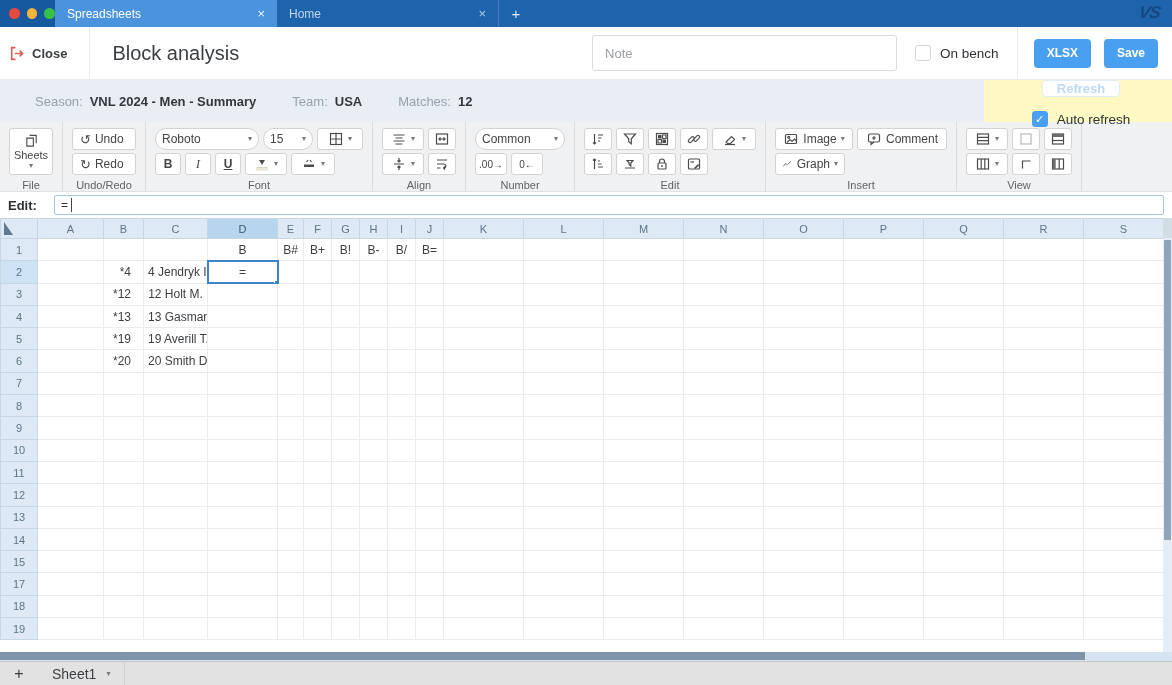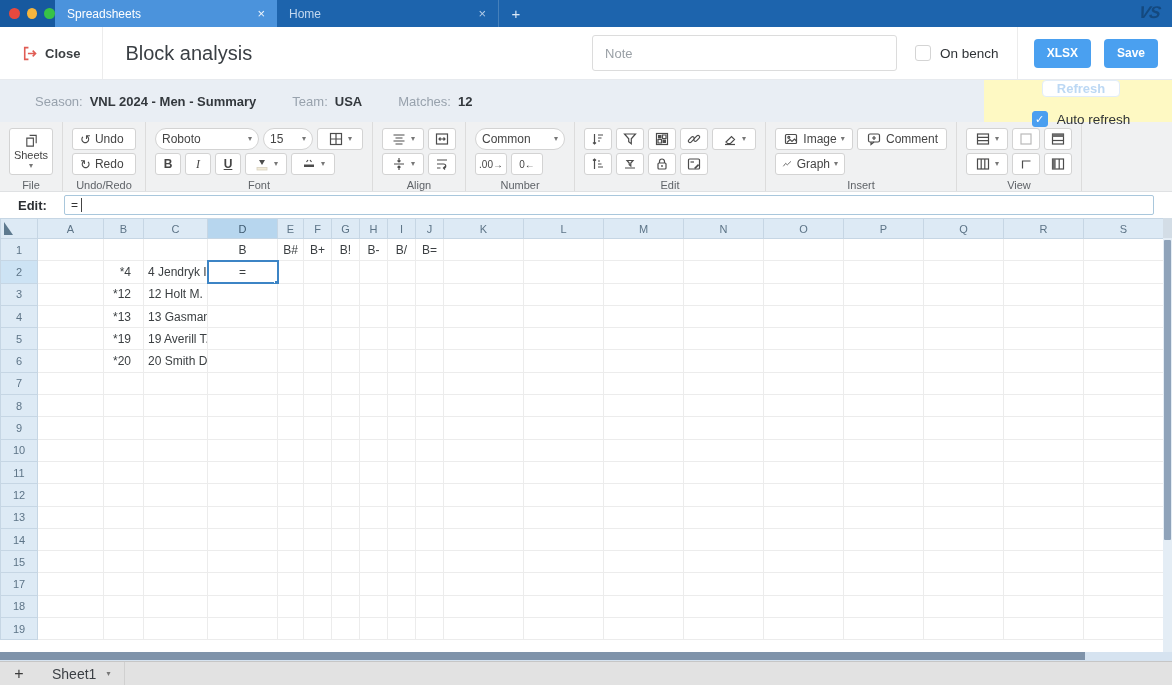--- a/index.html
+++ b/index.html
@@ -13,21 +13,21 @@
   .light { width:11px; height:11px; border-radius:50%; }
   .light.red{background:#e8493e;} .light.yellow{background:#f6b53d;} .light.green{background:#37c247;}
   .wtab { display:flex; align-items:center; justify-content:space-between; padding:0 12px; width:222px; font-size:12px; }
   .wtab.active { background:#4b93dc; color:#fff; }
   .wtab.inactive { color:#c3d8ef; border-right:1px solid rgba(255,255,255,.18); }
   .wtab .tclose { font-size:13px; opacity:.9; cursor:pointer; }
   #newtab { width:34px; display:flex; align-items:center; justify-content:center; color:#dce9f7; font-size:15px; }
   #vslogo { position:absolute; right:12px; top:3px; font-size:17px; font-weight:bold; font-style:italic; color:#14497f; transform:skewX(-10deg); letter-spacing:-1px; }
 
   
-  #appheader { height:53px; background:#fff; border-bottom:1px solid #e7eaee; display:flex; align-items:center; padding:0 14px 0 21px; }
+  #appheader { height:53px; background:#fff; border-bottom:1px solid #e7eaee; display:flex; align-items:center; padding:0 14px 0 8px; }
   #close-btn { display:flex; align-items:center; gap:7px; font-size:13px; color:#3c4043; font-weight:bold; cursor:pointer; }
   .vdiv { width:1px; height:52px; background:#ececec; margin:0 0 0 22px; }
   #page-title { font-size:20px; color:#3a3f44; margin-left:22px; }
   #note-wrap { margin-left:auto; }
   #note-input { width:305px; height:36px; border:1px solid #dcdcdc; border-radius:3px; font-size:13px; padding:0 12px; color:#3c4043; font-family:"Liberation Sans",sans-serif; }
   #note-input::placeholder { color:#9aa0a6; }
   .chkrow { display:flex; align-items:center; gap:9px; margin-left:18px; }
   .checkbox { width:16px; height:16px; border:1px solid #d4d4d4; border-radius:3px; background:#fff; }
   .checkbox.checked { background:#4a9ff0; border-color:#4a9ff0; color:#fff; font-size:11px; display:flex; align-items:center; justify-content:center; }
   .chklabel { font-size:13.5px; color:#2f3337; }
@@ -57,21 +57,21 @@
   .ic .lt { stroke:#b9b9b9; }
   #sheets-btn { width:44px; height:47px; flex-direction:column; gap:1px; font-size:11px; padding:2px 0; }
   .ur-btn { width:64px; justify-content:flex-start; padding-left:7px; }
   .uglyph { font-size:13px; color:#4c4c4c; line-height:1; }
   .fmt { font-weight:bold; width:26px; }
   .fmt.it { font-style:italic; font-weight:normal; font-family:"Liberation Serif",serif; }
   .fmt.un { text-decoration:underline; }
   .decbtn { width:32px; font-size:10px; letter-spacing:0; }
 
   
-  #formulabar { height:26px; background:#fff; display:flex; align-items:center; padding:0 18px; }
+  #formulabar { height:26px; background:#fff; display:flex; align-items:center; padding:0 8px; }
   #formulabar .flabel { font-size:13px; font-weight:bold; color:#2c2f33; width:46px; }
   #formula-input-wrap { position:relative; flex:1; }
   #formula-input { width:100%; height:20px; border:1px solid #a9c7dc; border-radius:2px; font-size:12px; padding:0 6px; color:#333; font-family:"Liberation Sans",sans-serif; }
   #fcaret { position:absolute; left:17px; top:3px; width:1px; height:14px; background:#444; }
 
   
   #gridwrap { position:relative; height:434px; overflow:hidden; background:#fff; }
   #grid-table { border-collapse:collapse; table-layout:fixed; width:1163px; }
   #grid-table tr { height:22.3px; }
   #grid-table tr.hdr { height:20px; }

